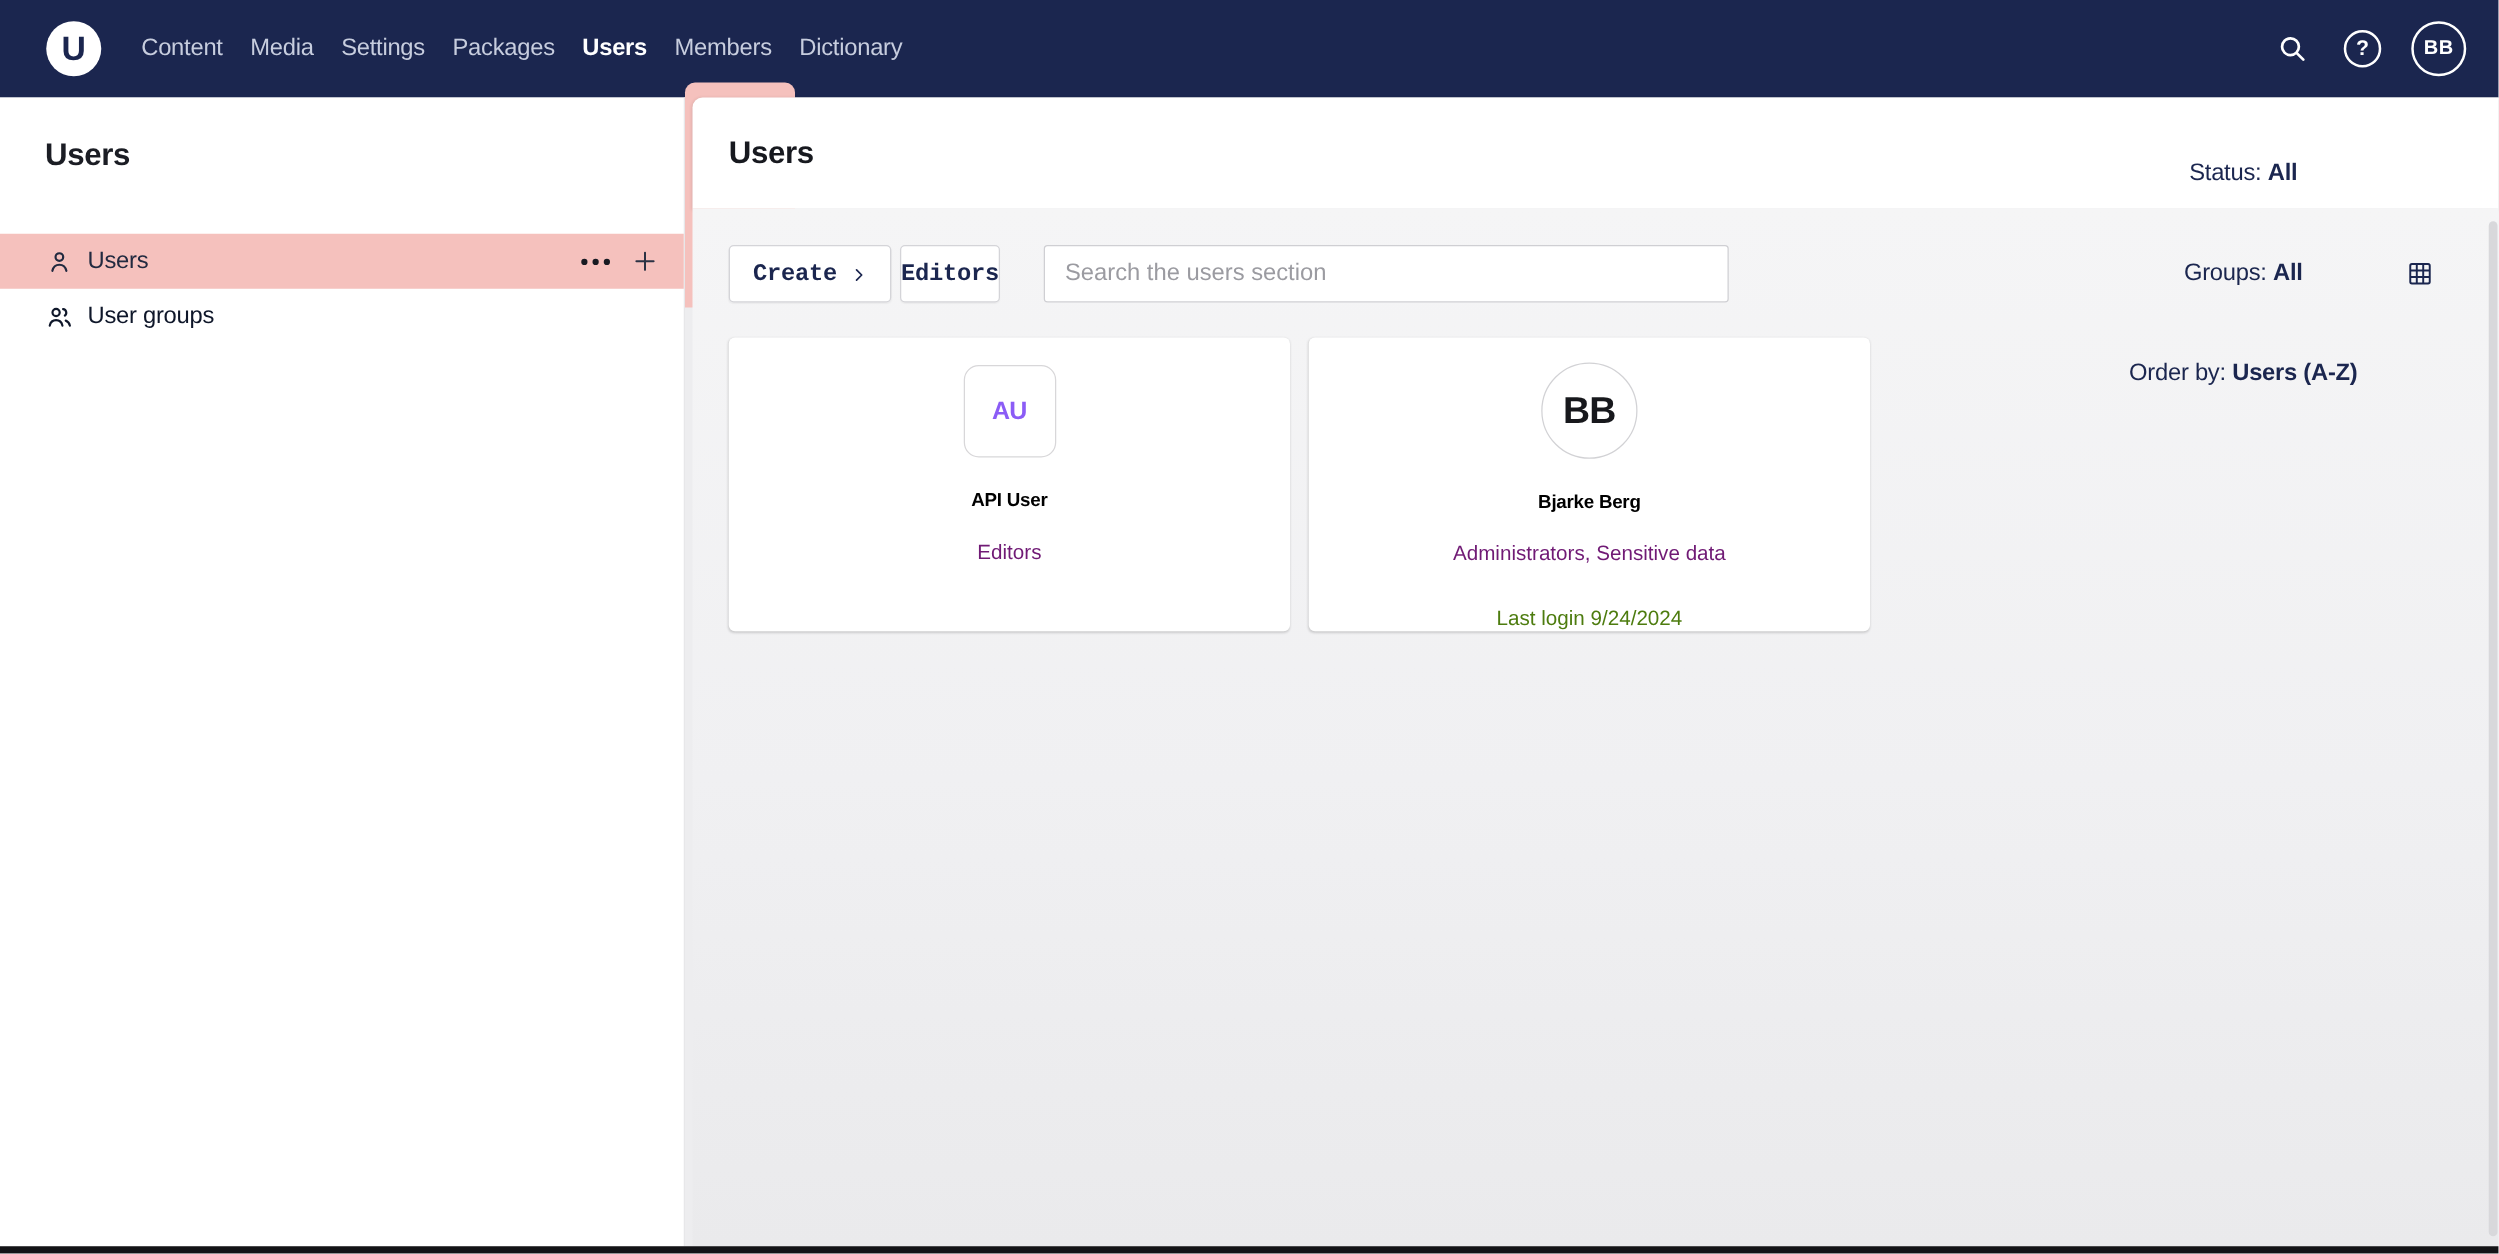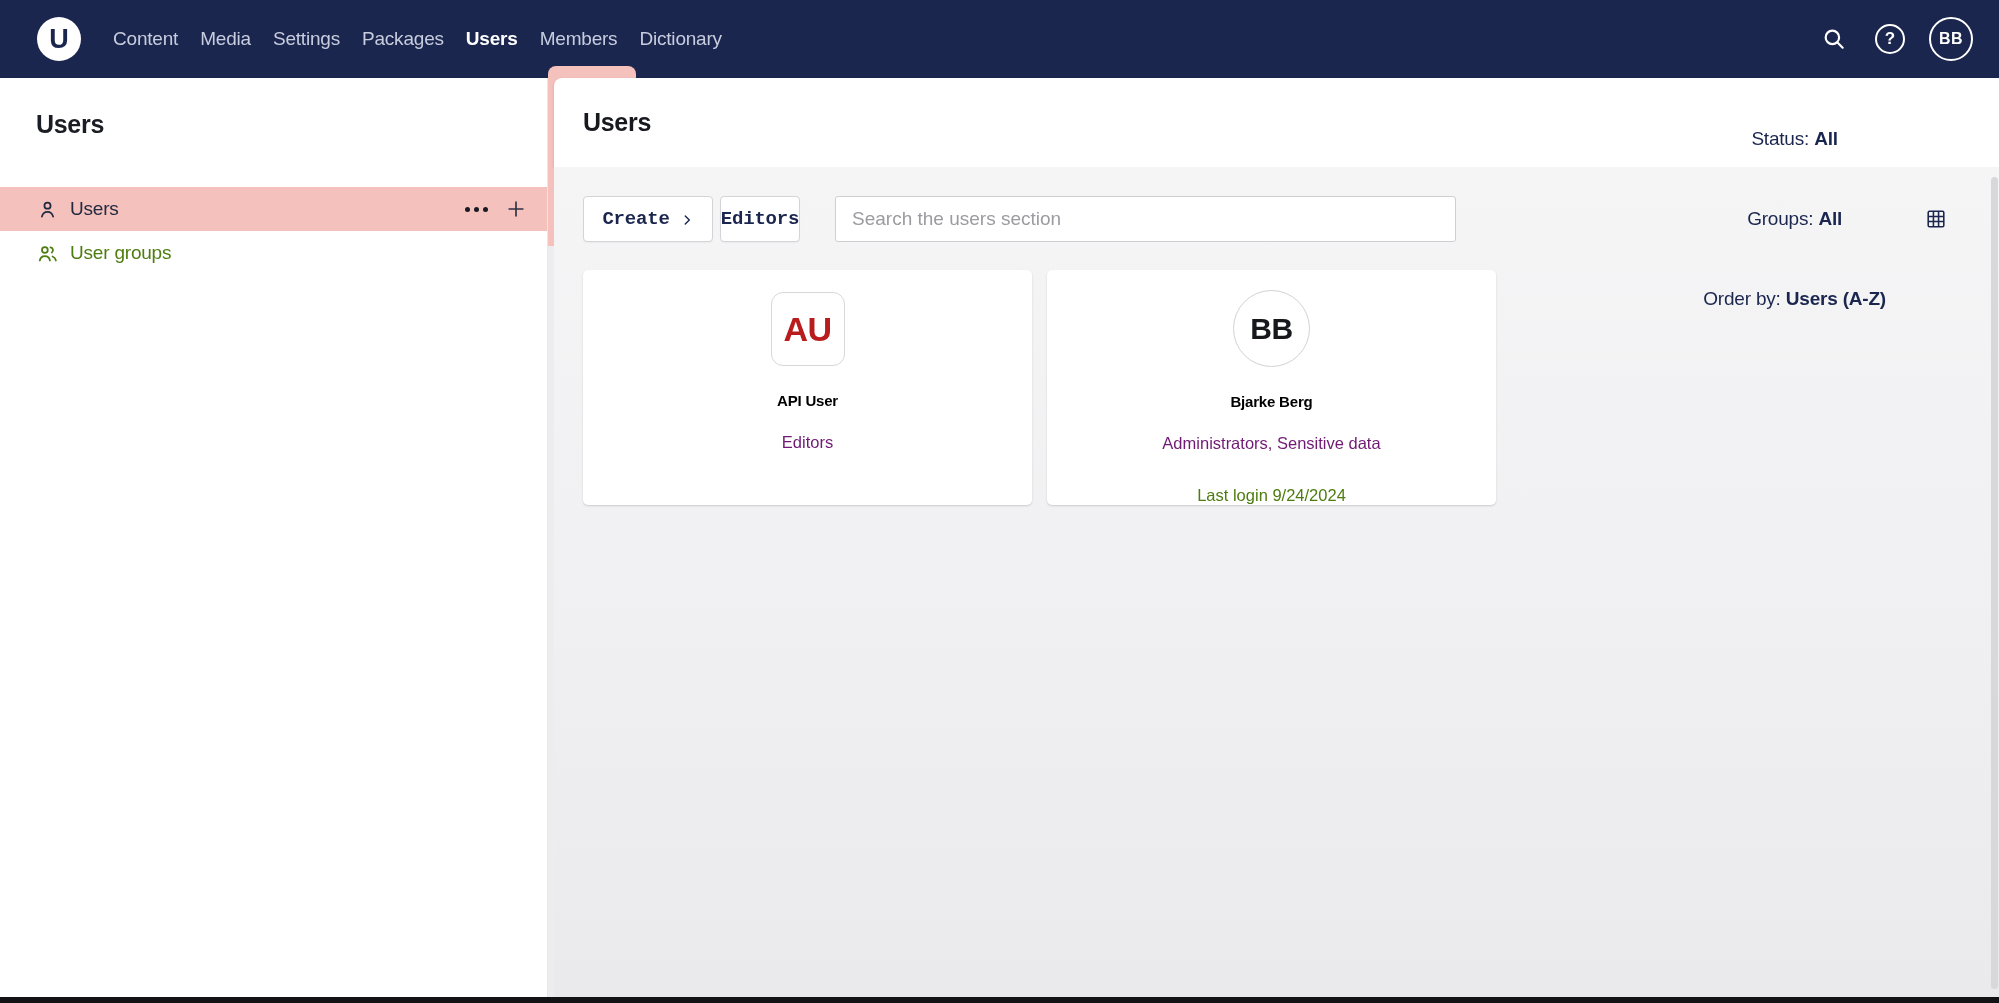--- a/index.html
+++ b/index.html
@@ -30,21 +30,21 @@
   
   .active-tab{position:absolute;left:548px;top:66px;width:88px;height:180px;background:var(--pink);
               border-radius:8px 8px 0 0;z-index:3;}
 
   
   .sidebar{position:absolute;left:0;top:78px;bottom:6px;width:548px;background:#fff;z-index:4;
            border-right:1px solid #e7e7e9;box-sizing:border-box;}
   .side-heading{padding:32px 0 0 36px;font-size:25px;font-weight:700;color:#1b1d24;letter-spacing:-0.3px;}
   .side-menu{margin-top:48px;}
   .side-item{height:44px;display:flex;align-items:center;padding:0 20px 0 37px;cursor:pointer;
-             color:#4d7c0f;font-size:19px;}
+             color:#0f172a;font-size:19px;}
   .side-item.selected{background:var(--pink);color:#222a40;}
   .side-item .s-icon{width:21px;height:21px;flex:0 0 auto;display:flex;align-items:center;justify-content:center;}
   .side-item .s-label{margin-left:12px;letter-spacing:-0.2px;}
   .side-actions{margin-left:auto;display:flex;align-items:center;gap:17px;}
   .dots{display:flex;gap:4px;align-items:center;}
   .dots i{width:5px;height:5px;border-radius:50%;background:#171a22;}
   .plus{color:#2b3244;display:flex;align-items:center;justify-content:center;}
 
   
   .main-header{position:absolute;left:554px;right:0;top:78px;height:89px;background:#fff;z-index:4;
@@ -55,36 +55,36 @@
   
   .content{position:absolute;left:554px;right:0;top:167px;bottom:6px;z-index:4;
            background:linear-gradient(180deg,#f5f5f6 0%,#f0f0f2 55%,#eaeaec 100%);}
   .toolbar{position:absolute;left:29px;right:52px;top:29px;height:46px;display:flex;align-items:center;}
   .btn{height:46px;background:#fff;border:1px solid #d4d4d8;border-radius:4px;box-sizing:border-box;
        display:flex;align-items:center;justify-content:center;color:var(--navy);
        font-size:19px;font-weight:700;letter-spacing:-0.2px;cursor:pointer;box-shadow:0 1px 1px rgba(0,0,0,.04);font-family:Liberation Mono, monospace;}
   .btn-create{width:130px;gap:10px;}
   .btn-invite{width:80px;margin-left:7px;}
   .chev{display:flex;align-items:center;margin-top:1px;}
-  .search{margin-left:35px;width:621px;height:46px;box-sizing:border-box;background:#fff;
+  .search{margin-left:35px;width:548px;height:46px;box-sizing:border-box;background:#fff;
           border:1px solid #cfcfd3;border-radius:3px;padding:0 16px;font-size:19px;color:#333;
           font-family:"Liberation Sans",sans-serif;outline:none;}
   .search::placeholder{color:#9b9ba1;}
   .filters{margin-left:auto;display:flex;align-items:center;gap:58px;flex-direction:column;}
   .filter{font-size:19px;color:var(--navy);cursor:pointer;white-space:nowrap;letter-spacing:-0.2px;}
   .filter b{font-weight:700;}
   .grid-toggle{margin-left:39px;color:var(--navy);display:flex;align-items:center;cursor:pointer;}
 
   
   .cards{position:absolute;left:29px;top:103px;display:flex;gap:15px;}
   .card{width:449px;height:235px;background:#fff;border-radius:5px;box-shadow:0 1px 2px rgba(0,0,0,.16);
         position:relative;display:flex;flex-direction:column;align-items:center;cursor:pointer;}
   .avatar-square{margin-top:22px;width:74px;height:74px;border:1px solid #d8d7d9;border-radius:12px;
-                 display:flex;align-items:center;justify-content:center;font-size:34px;font-weight:700;
-                 color:#b91c1c;letter-spacing:-0.5px;box-sizing:border-box;}
+                 display:flex;align-items:center;justify-content:center;font-size:20px;font-weight:700;
+                 color:#8b5cf6;letter-spacing:-0.5px;box-sizing:border-box;}
   .avatar-circle{margin-top:20px;width:77px;height:77px;border:1px solid #d2d2d5;border-radius:50%;
                  display:flex;align-items:center;justify-content:center;font-size:30px;font-weight:700;
                  color:#17181c;letter-spacing:-0.5px;box-sizing:border-box;}
   .card-name{margin-top:26px;font-size:15px;font-weight:700;color:#000000;letter-spacing:-0.2px;}
   .card-groups{margin-top:24px;font-size:16.5px;color:#701a75;}
   .card-login{position:absolute;bottom:0;left:0;right:0;text-align:center;font-size:16.5px;color:#4d7c0f;}
 
   
   .scroll-thumb{position:absolute;right:1px;top:177px;width:7px;height:812px;background:#d8d8db;
                 border-radius:4px;z-index:6;}

